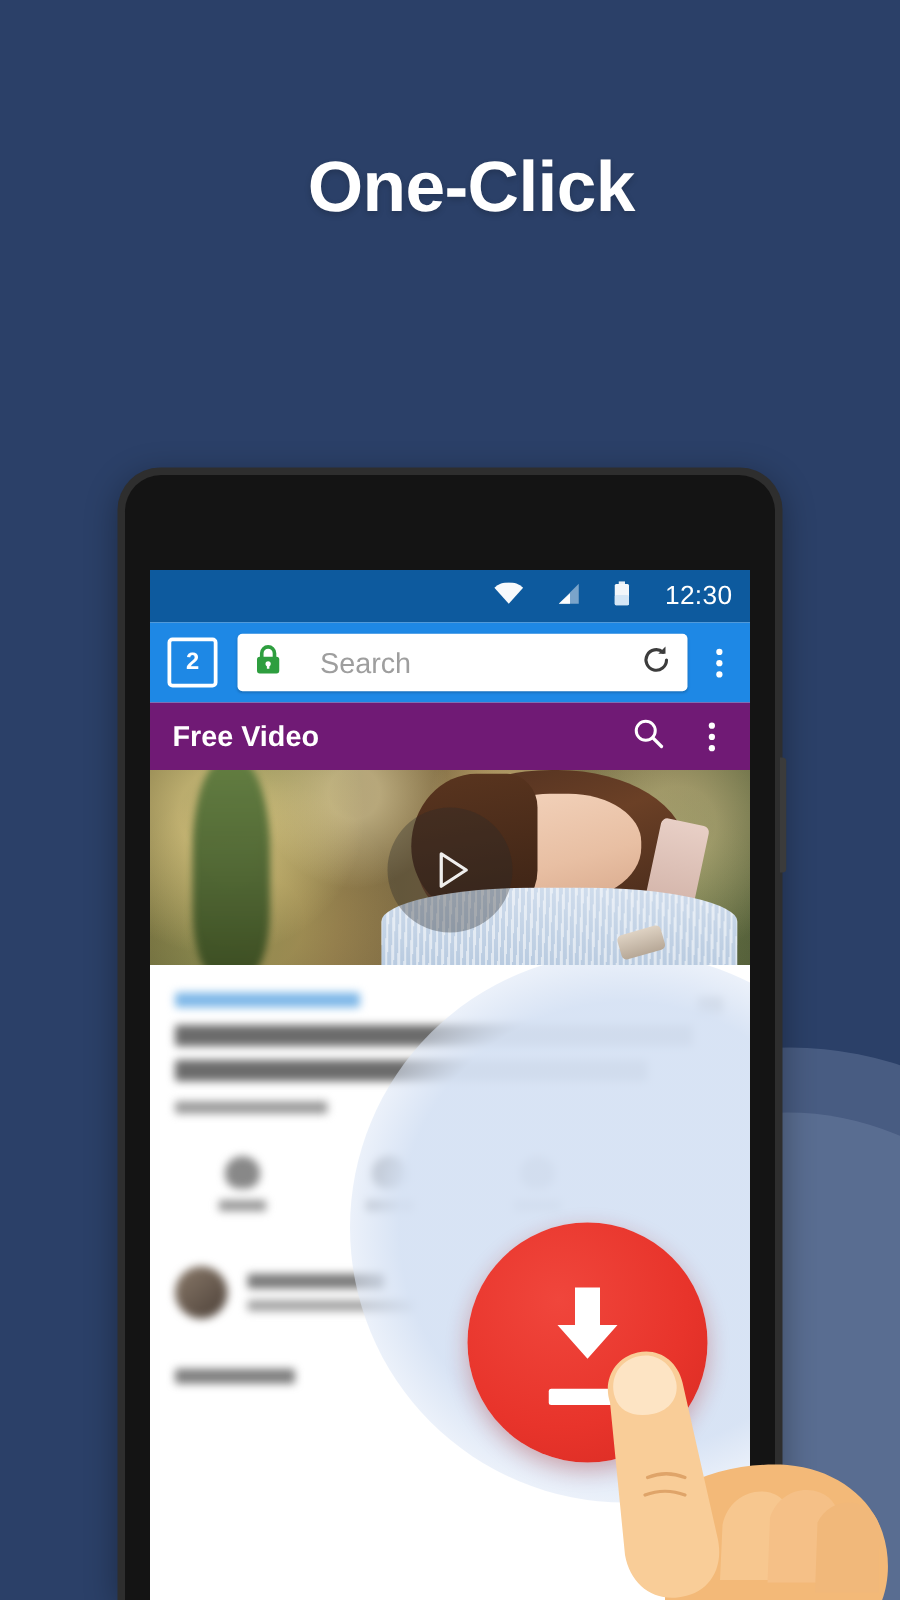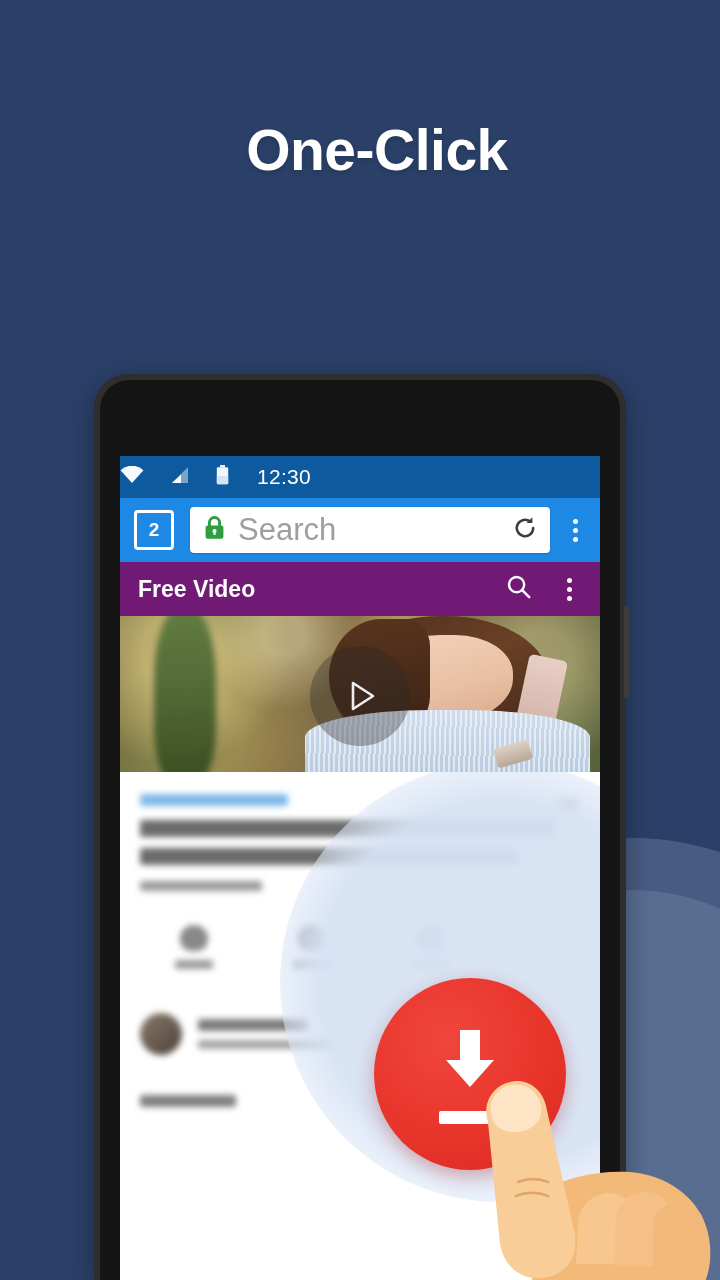--- a/index.html
+++ b/index.html
@@ -102,20 +102,21 @@
     overflow: hidden;
   }
 
   
   #status-bar {
     position: relative;
     height: 42px;
     background: #0d5a9e;
     display: flex;
     align-items: center;
+    justify-content: flex-end;
     padding-right: 14px;
     gap: 26px;
   }
   #status-bar .sb-icon { display: block; }
   #status-time {
     color: #ffffff;
     font-size: 21px;
     font-weight: normal;
     letter-spacing: 0.3px;
     margin-left: 2px;
@@ -150,22 +151,22 @@
     background: #ffffff;
     border-radius: 4px;
     display: flex;
     align-items: center;
     padding: 0 12px 0 14px;
     box-shadow: 0 1px 2px rgba(0,0,0,0.18);
   }
   #omnibox-placeholder {
     flex: 1;
     color: #9e9e9e;
-    font-size: 31px;
-    margin-left: 13px;
+    font-size: 23px;
+    margin-left: 31px;
     white-space: nowrap;
     overflow: hidden;
   }
   .dots-vert {
     width: 26px;
     flex: none;
     display: flex;
     flex-direction: column;
     align-items: center;
     gap: 4px;

